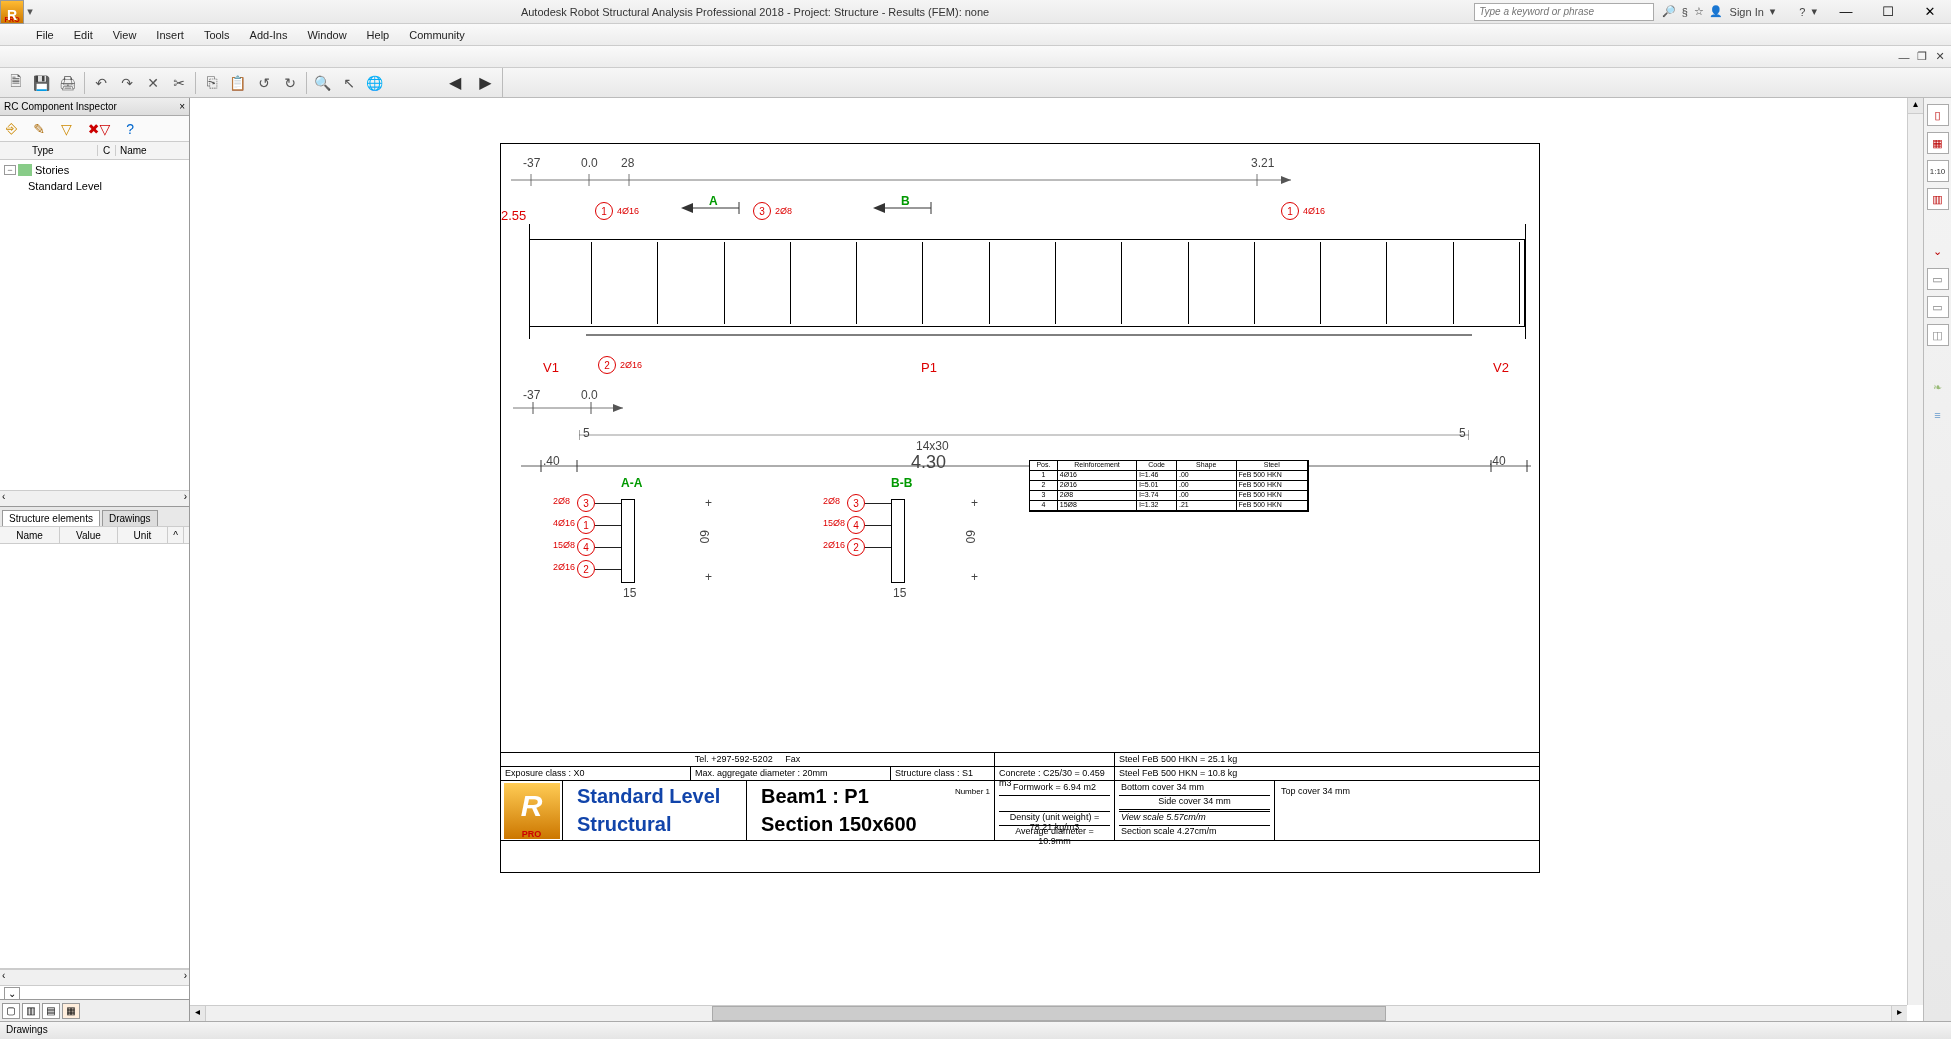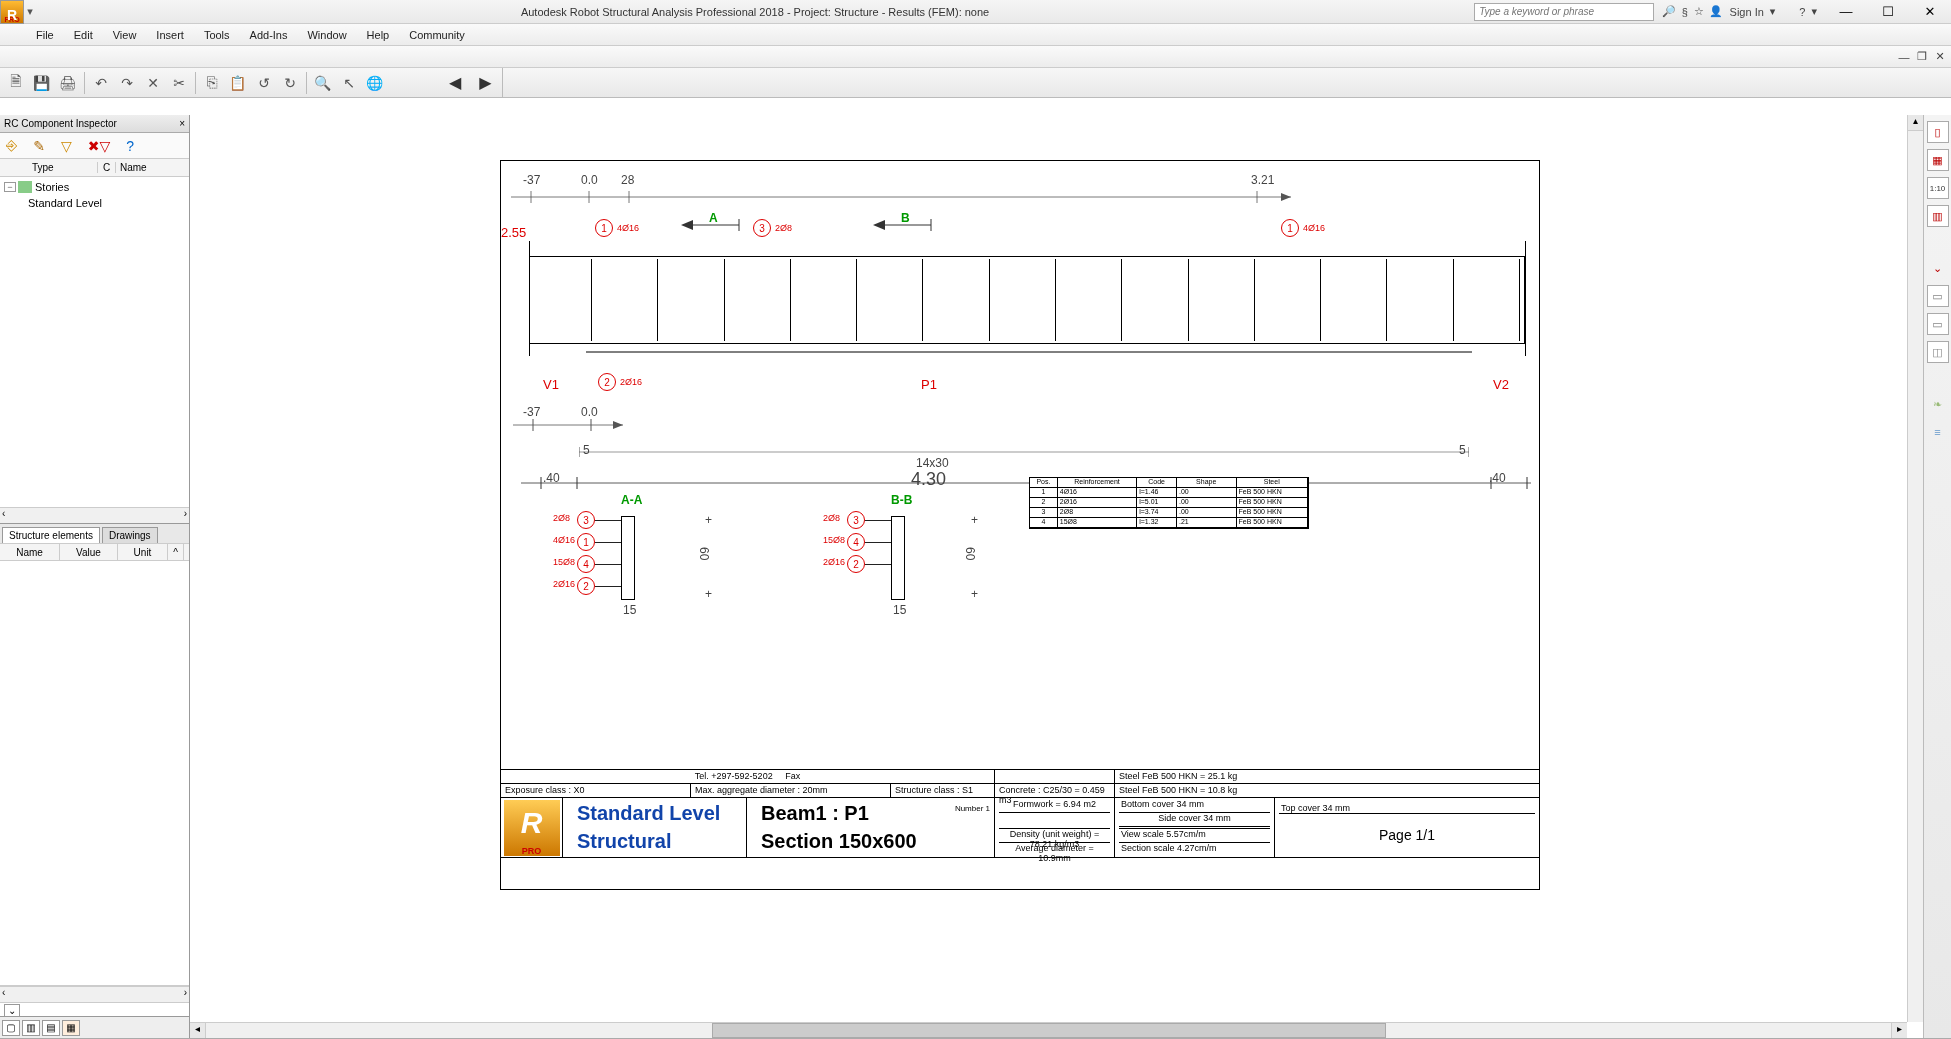--- a/index.html
+++ b/index.html
@@ -25,21 +25,21 @@
 
 
 .toolbar { height:30px; background:linear-gradient(#f7f7f7,#e8e8e8); border-bottom:1px solid #bbb; display:flex; align-items:center; padding:0 4px; gap:2px; }
 .toolbar .tbtn { width:24px; height:24px; display:flex; align-items:center; justify-content:center; border:1px solid transparent; font-size:14px; color:#555; }
 .toolbar .sep { width:1px; height:22px; background:#bbb; margin:0 2px; }
 .toolbar .narrow { display:flex; gap:18px; margin-left:60px; }
 .toolbar .narrow span { font-size:16px; color:#333; }
 .toolbar .tbar-end { border-right:1px solid #bbb; height:30px; margin-left:8px; }
 
 
-.main { display:flex; height: calc(1039px - 24px - 22px - 22px - 30px - 18px); margin-top: 17px; }
+.main { display:flex; height: calc(1039px - 24px - 22px - 22px - 30px - 18px); }
 .leftpanel { width:190px; border-right:1px solid #999; display:flex; flex-direction:column; background:#fafafa; }
 .lp-title { height:18px; background:linear-gradient(#eee,#ddd); border-bottom:1px solid #aaa; font-size:10px; padding:2px 4px; display:flex; align-items:center; justify-content:space-between; }
 .lp-title .closebtn { font-size:10px; cursor:default; }
 .lp-tools { height:26px; border-bottom:1px solid #ccc; display:flex; align-items:center; padding:0 6px; gap:16px; }
 .lp-tools span { font-size:14px; }
 .lp-hdr { height:18px; background:#f4f4f4; border-bottom:1px solid #ccc; display:flex; font-size:10px; align-items:center;padding-left:28px; }
 .lp-hdr .c1 { width:70px; padding-left:4px; border-right:1px solid #ccc; }
 .lp-hdr .c2 { width:18px; text-align:center; border-right:1px solid #ccc; }
 .lp-hdr .c3 { flex:1; padding-left:4px; }
 .lp-tree { flex:1; background:#fff; font-size:11px; padding:2px 4px; overflow:auto; }
@@ -452,26 +452,25 @@
             <div style="flex:1;"></div>
             <div style="border-top:1px solid #000; height:14px; padding:0 2px;">Density (unit weight) = 78.21 kg/m3</div>
             <div style="border-top:1px solid #000; height:14px; padding:0 2px;">Average diameter = 10.9mm</div>
           </div>
           <div class="cell" style="width:160px; display:flex; flex-direction:column;">
             <div style="border-bottom:1px solid #000; height:14px; padding:0 2px; display:flex; justify-content:space-between;">
                <span>Bottom cover 34 mm</span>
             </div>
             <div style="border-bottom:1px solid #000; height:14px; padding:0 2px;text-align:center;">Side cover 34 mm</div>
             <div style="flex:1;"></div>
-            <div style="border-top:1px solid #000; height:14px; padding:0 2px;">View scale 5.57cm/m</div>
+            <div style="border-top:1px solid #000; height:14px; padding:0 2px;font-style:italic;">View scale 5.57cm/m</div>
             <div style="border-top:1px solid #000; height:14px; padding:0 2px;">Section scale 4.27cm/m</div>
           </div>
           <div class="cell" style="flex:1; border-right:none; display:flex; flex-direction:column;">
             <div style="height:14px; padding:4px 2px;">Top cover 34 mm</div>
-            <div style="flex:1; display:flex; align-items:center; justify-content:center; font-size:14px; border-top:1px solid #000;">Page 1/1</div>
           </div>
         </div>
       </div>
     </div>
 
     <div class="vscroll">
       <div class="va">▴</div>
     </div>
     <div class="rulerscroll">
       <div class="arrow">◂</div>

